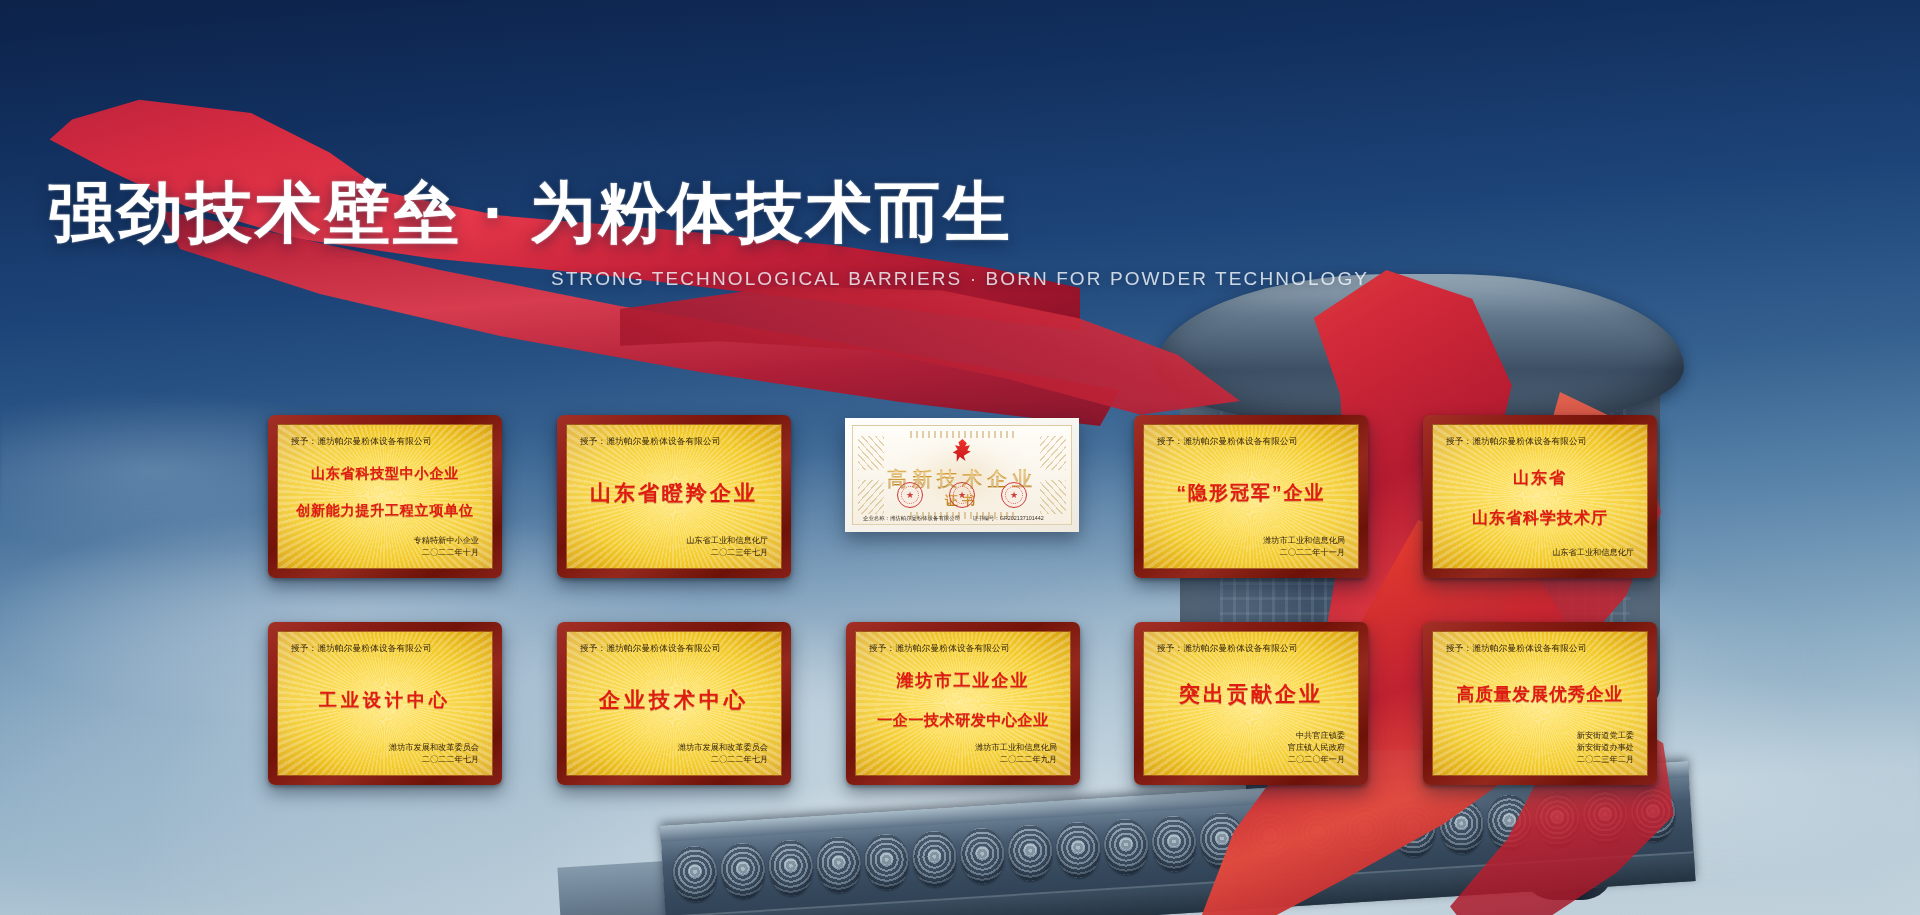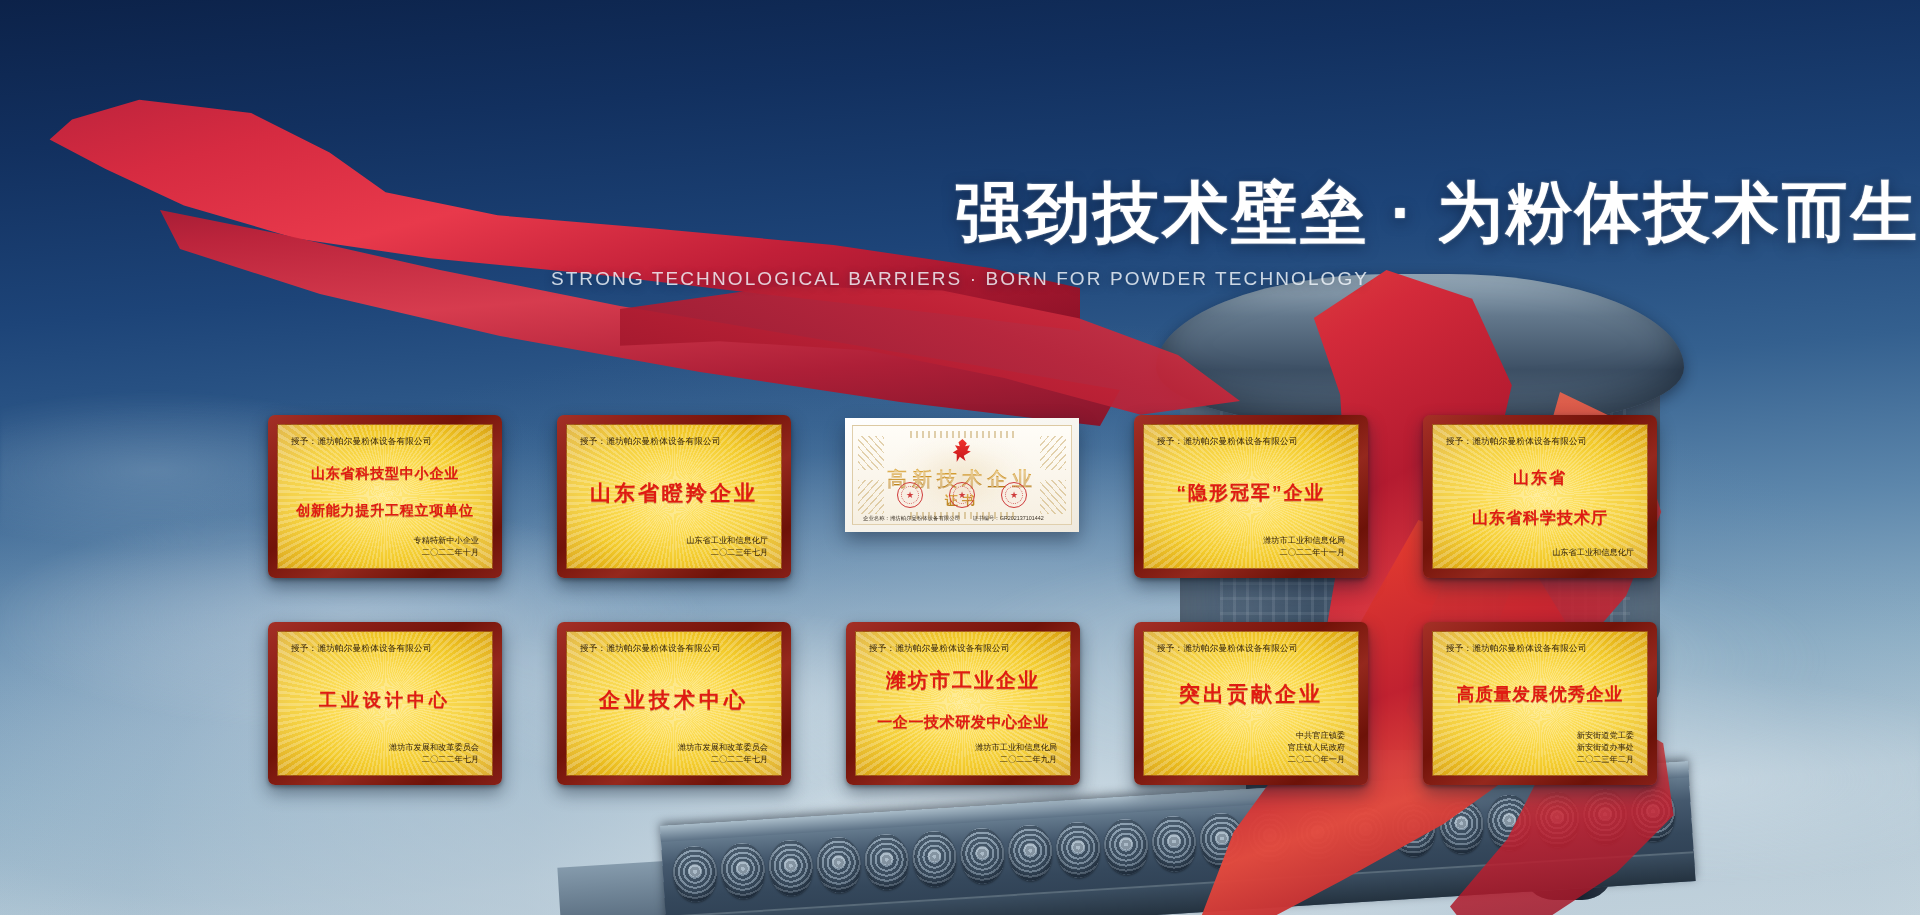--- a/index.html
+++ b/index.html
@@ -158,25 +158,26 @@
   .ribbon-tail {
     right:210px; top:700px; width:260px; height:240px;
     background:linear-gradient(170deg,#e9523c 0%, #c52231 50%, #8f1023 100%);
     clip-path:polygon(54% 0%, 82% 18%, 86% 48%, 64% 72%, 36% 92%, 10% 100%, 0% 86%, 22% 58%, 36% 28%);
     opacity:.85;
   }
 
   
   .headline {
     position:absolute; left:0; right:0; top:168px;
-    text-align:right;
+    text-align:left;
     color:#ffffff;
     font-size:66px; font-weight:bold; letter-spacing:3px;
     text-shadow:0 3px 14px rgba(6,18,44,.55), 0 0 2px rgba(255,255,255,.7);
     white-space:nowrap;
+    padding-left:48px;
   }
   .subline {
     position:absolute; left:0; right:0; top:268px;
     text-align:center;
     color:rgba(243,248,252,.82);
     font-size:19px; letter-spacing:2.1px;
     text-shadow:0 2px 8px rgba(10,24,50,.45);
     white-space:nowrap;
   }
 
@@ -488,21 +489,21 @@
           </div>
         </div>
       </div>
     </div>
 
     <div class="plaque" style="left:846px; top:622px;">
       <div class="plaque-inner">
         <div class="plaque-content">
           <div class="p-award">授予：潍坊帕尔曼粉体设备有限公司</div>
           <div class="p-title two">
-            <div class="p-title-line" style="font-size:20px;letter-spacing:2px;">潍坊市工业企业</div>
+            <div class="p-title-line" style="font-size:17px;letter-spacing:2px;">潍坊市工业企业</div>
             <div class="p-title-line" style="font-size:15px;letter-spacing:.6px;">一企一技术研发中心企业</div>
           </div>
           <div class="p-foot">
             <div>潍坊市工业和信息化局</div>
             <div>二〇二二年九月</div>
           </div>
         </div>
       </div>
     </div>
 

